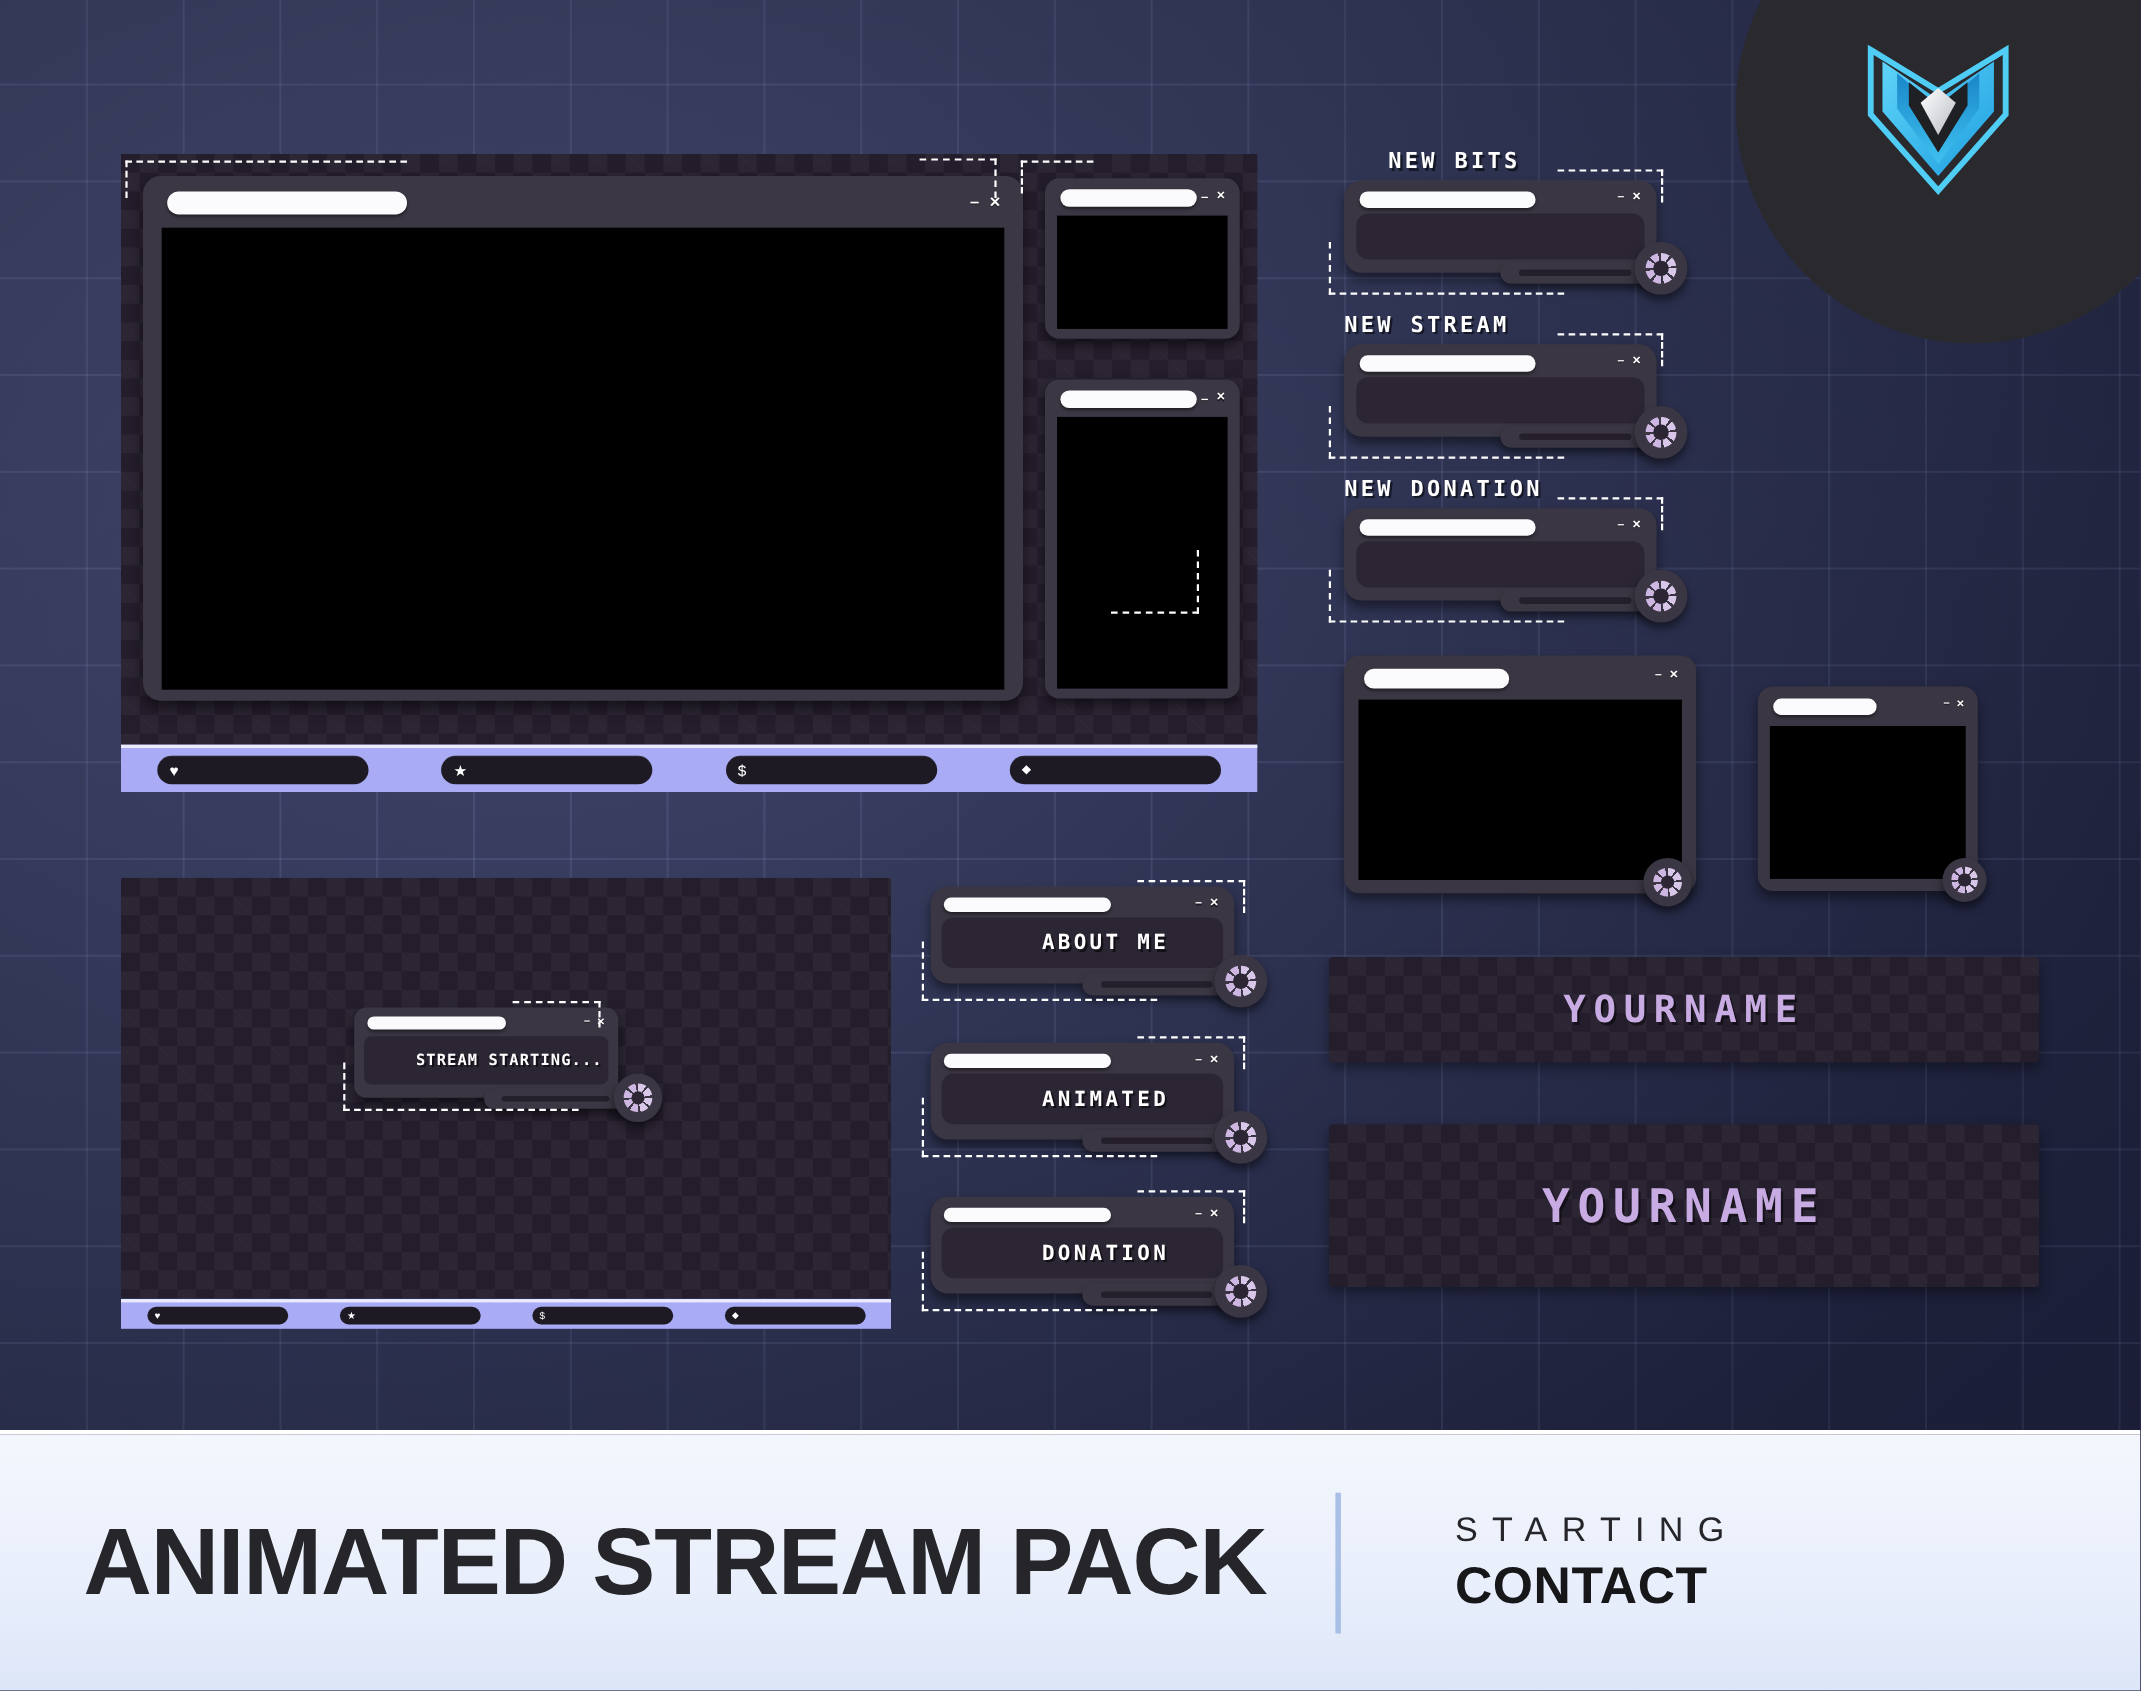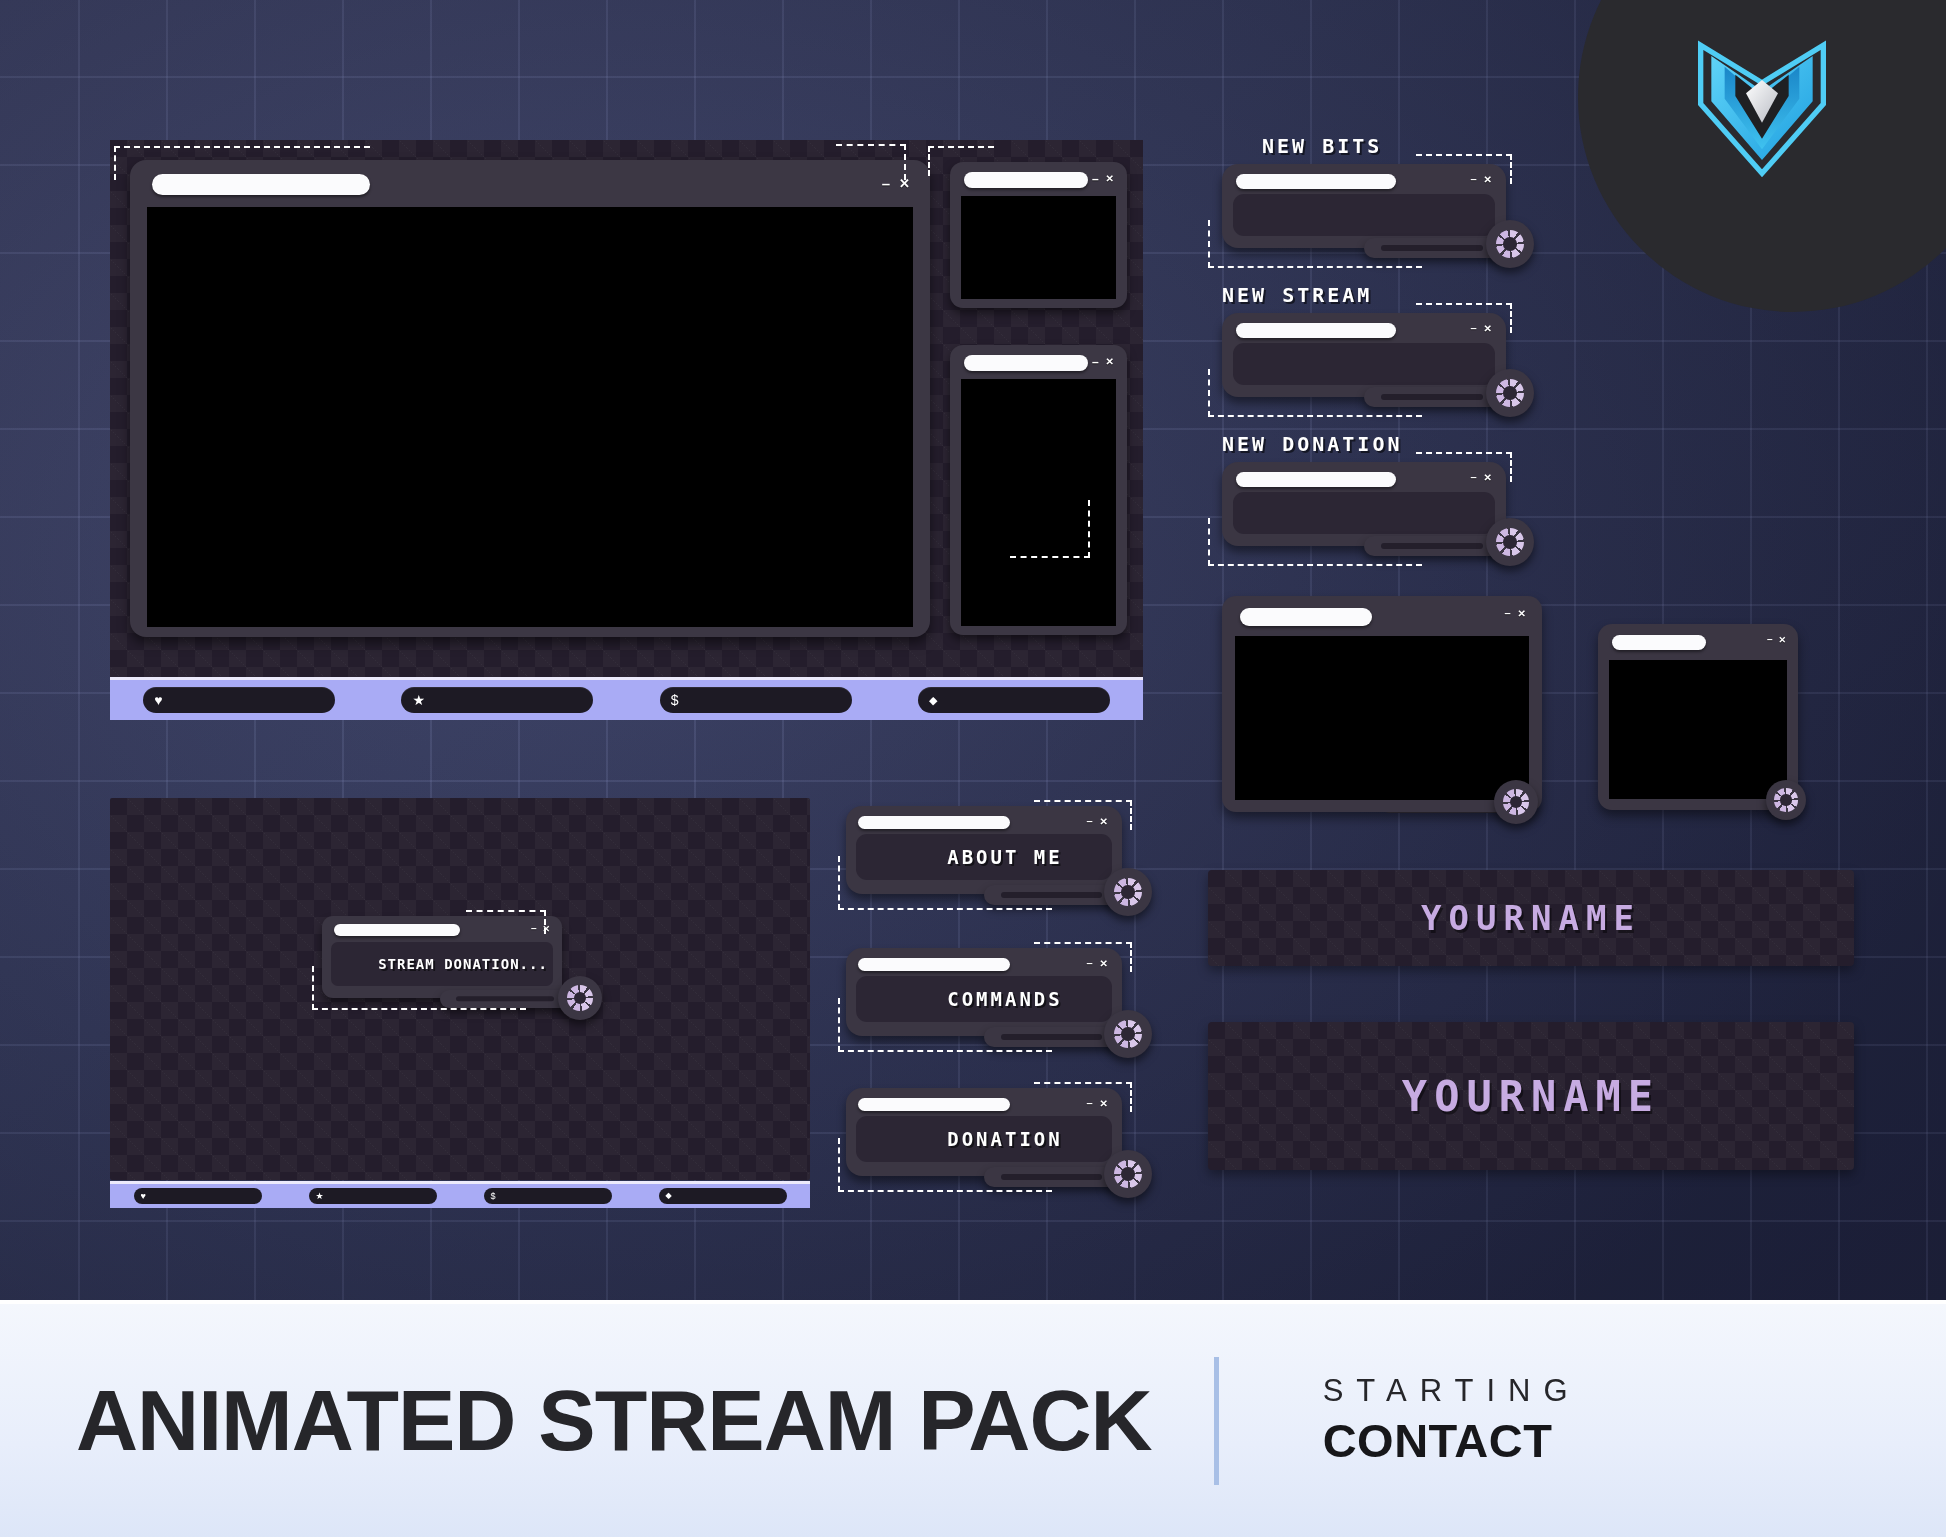--- a/index.html
+++ b/index.html
@@ -364,21 +364,21 @@
     <div class="widget" style="left:212px; top:118px; width:270px; height:104px;">
       <div class="dashed" style="left:144px; top:-6px; width:80px; height:24px; border-bottom:none; border-left:none;"></div>
       <div class="dashed" style="left:-10px; top:50px; width:214px; height:44px; border-top:none; border-right:none;"></div>
       <div class="box" style="width:240px; height:82px; border-radius:11px;">
         <div class="titlepill" style="left:12px; top:8px; width:126px; height:12px;"></div>
         <div class="win-ctrls" style="right:12px; top:8px; gap:6px;">
           <span class="gl" style="font-size:10px;">–</span>
           <span class="gl" style="font-size:9px;">✕</span>
         </div>
         <div class="inner" style="left:9px; right:9px; top:26px; bottom:12px; border-radius:7px;">
-          <span class="label" style="font-size:14px; letter-spacing:1px;">STREAM DONATION...</span>
+          <span class="label" style="font-size:14px; letter-spacing:1px;">STREAM STARTING...</span>
         </div>
       </div>
       <div class="tail" style="left:118px; top:74px; width:136px; height:18px;">
         <div class="groove"></div>
       </div>
       <div class="spinner" style="left:236px; top:60px; width:44px; height:44px;">
         <div class="ring"></div>
       </div>
     </div>
 
@@ -430,21 +430,21 @@
   <div class="widget" style="left:846px; top:948px; width:306px; height:114px;">
     <div class="dashed" style="left:-8px; top:50px; width:214px; height:54px; border-top:none; border-right:none;"></div>
     <div class="dashed" style="left:188px; top:-6px; width:98px; height:30px; border-bottom:none; border-left:none;"></div>
     <div class="box" style="width:276px; height:88px;">
       <div class="titlepill" style="left:12px; top:10px; width:152px; height:13px;"></div>
       <div class="win-ctrls" style="right:14px; top:10px; gap:7px;">
         <span class="gl" style="font-size:11px;">–</span>
         <span class="gl" style="font-size:10px;">✕</span>
       </div>
       <div class="inner" style="left:10px; right:10px; top:28px; bottom:14px;">
-        <span class="label" style="font-size:19px;">COMMANDS</span>
+        <span class="label" style="font-size:19px;">ANIMATED</span>
       </div>
     </div>
     <div class="tail" style="left:138px; top:79px; width:140px; height:20px;">
       <div class="groove"></div>
     </div>
     <div class="spinner" style="left:258px; top:62px; width:48px; height:48px;">
       <div class="ring"></div>
     </div>
   </div>
 

